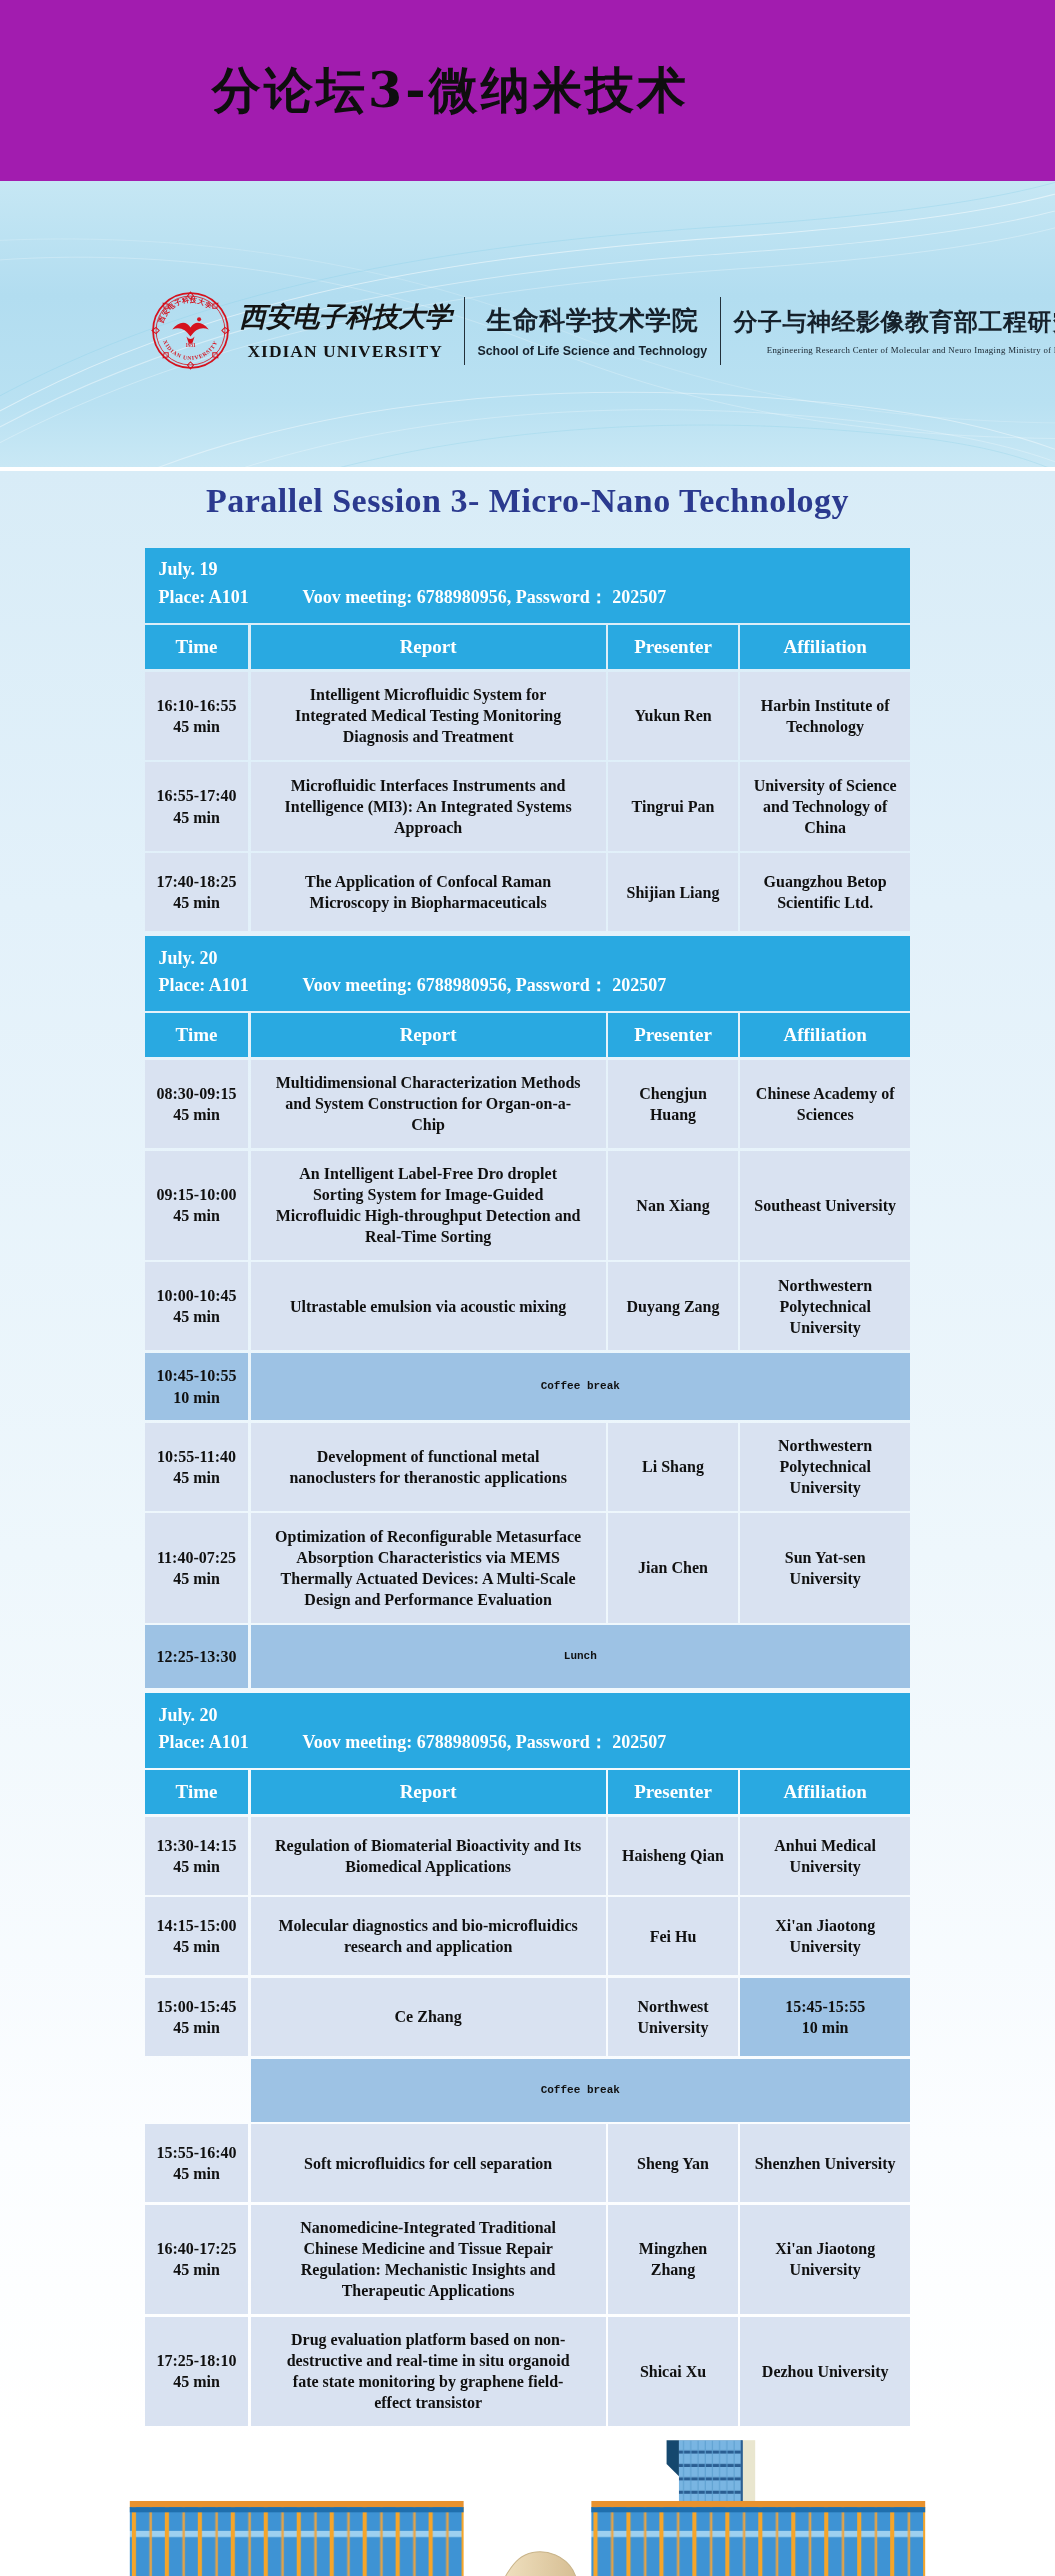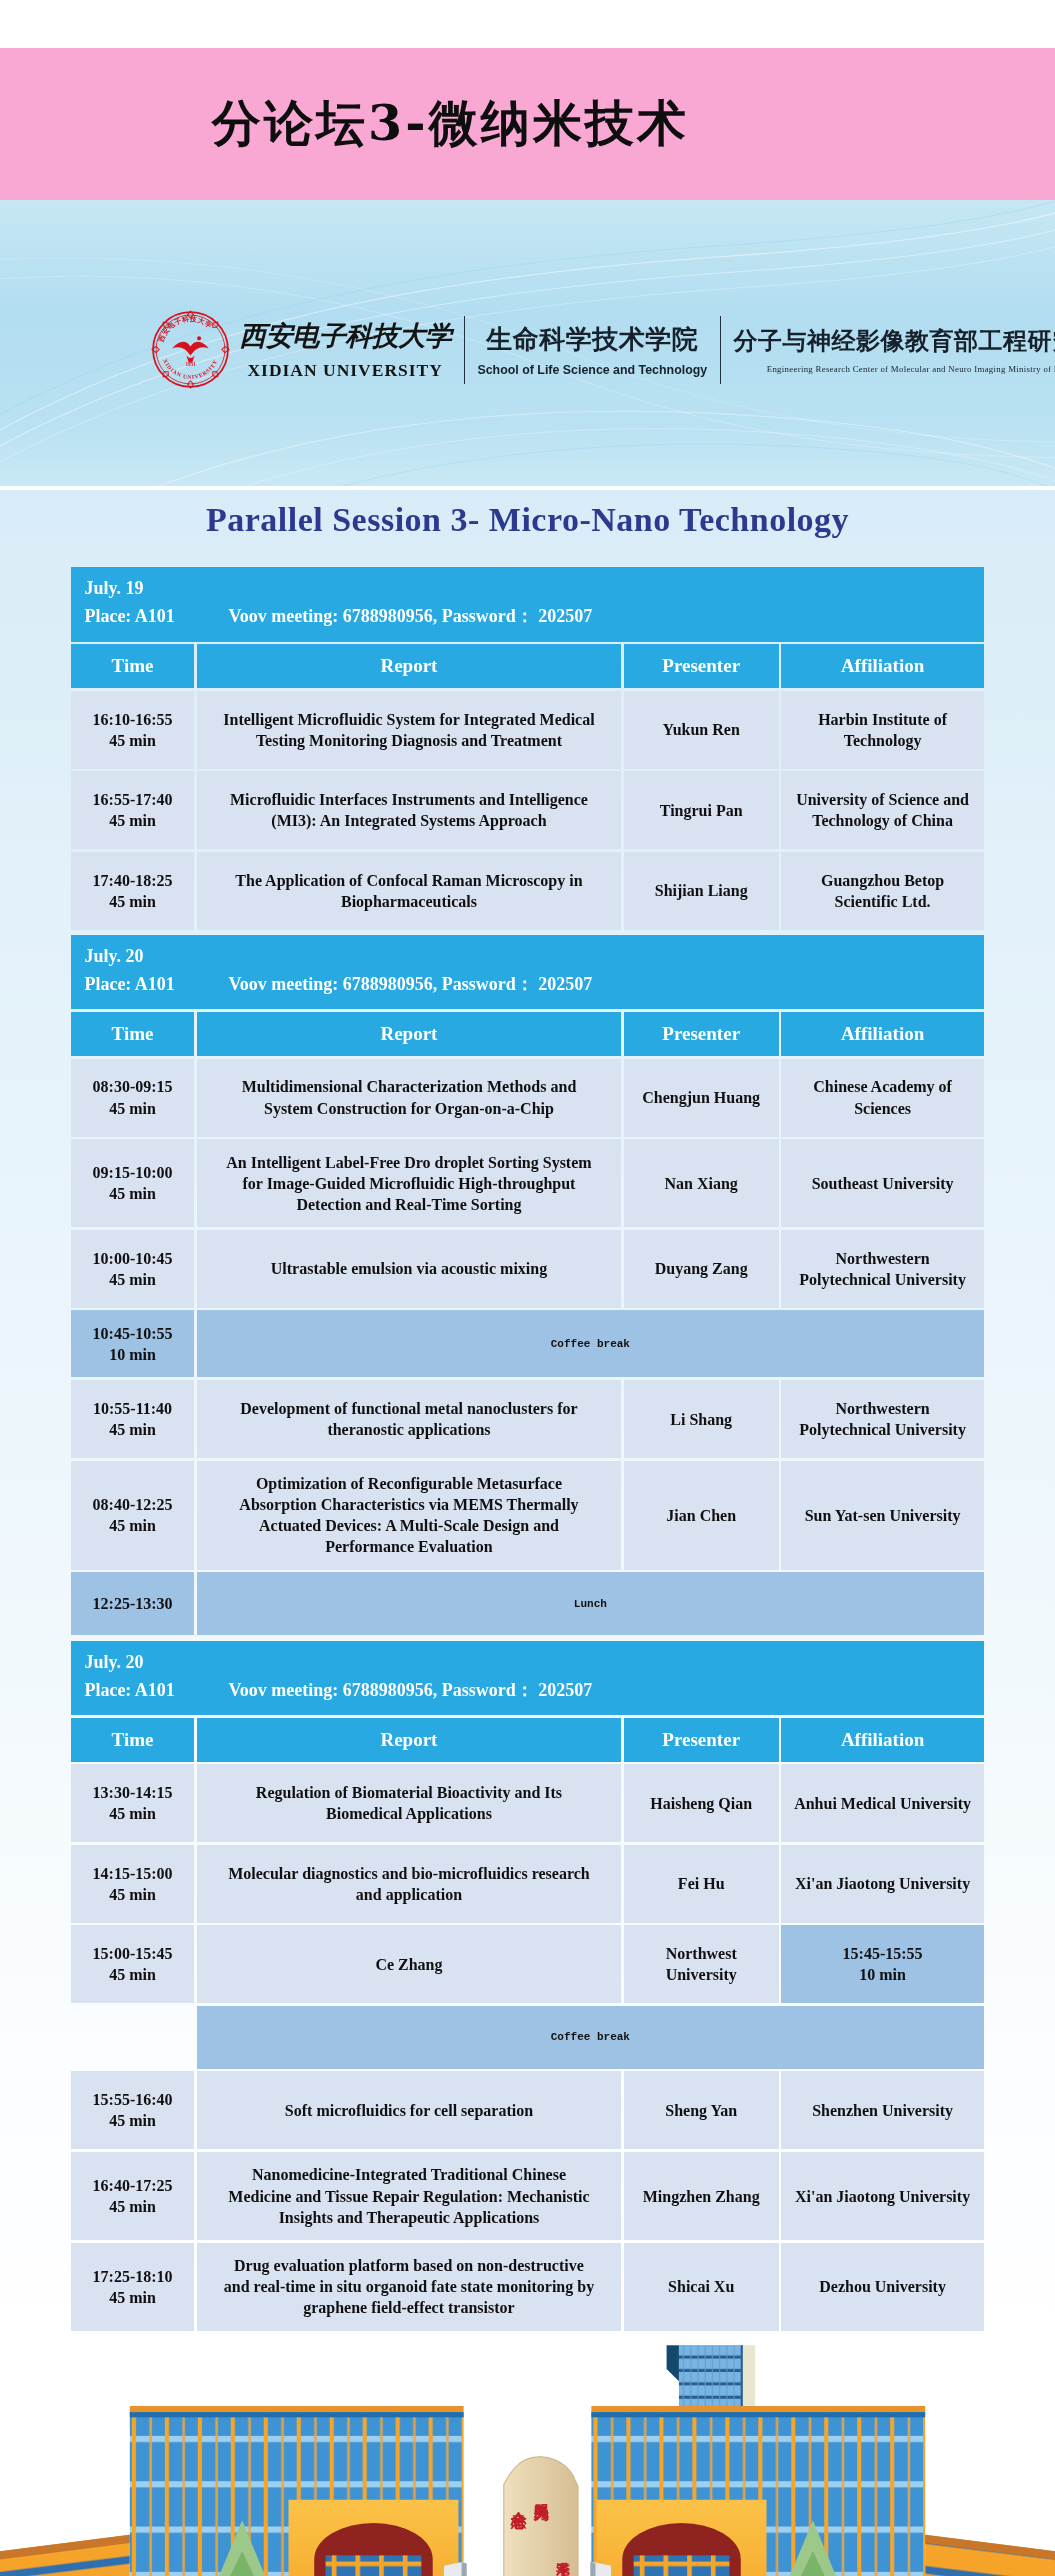--- a/index.html
+++ b/index.html
@@ -1,21 +1,21 @@
 <!DOCTYPE html>
 <html style="font-size:8.2px"><head>
 <meta charset="utf-8">
 <style>
   html,body{margin:0;padding:0;}
   body{
     width:1055px;min-height:2637px;background:#ffffff;position:relative;overflow:hidden;
     font-family:"Liberation Serif","DejaVu Serif",serif;color:#111;
   }
   
-  .top-strip{height:152px;display:flex;align-items:center;justify-content:center;background:#f9a8d4;margin-top:48px;}
+  .top-strip{height:181px;display:flex;align-items:center;justify-content:center;background:#a21caf;}
   .top-strip .cn-title{
     font-size:49px;font-weight:bold;color:#0e0e0e;letter-spacing:3.1px;margin:0;
     transform:translateX(-77px);
     font-family:"DejaVu Serif","Liberation Serif",serif;
   }
   
   .banner{
     height:286px;position:relative;overflow:hidden;
     background:linear-gradient(180deg,#c6e7f4 0%,#b2ddf0 40%,#b9e1f2 78%,#c9e8f5 100%);
   }
@@ -32,21 +32,21 @@
   .school-en{font-size:12.4px;font-weight:bold;color:#16212b;margin-top:5.2px;font-family:"Liberation Sans","DejaVu Sans",sans-serif;white-space:nowrap;}
   .center-cn{font-size:24px;font-weight:bold;color:#16212b;font-family:"Liberation Sans","DejaVu Sans",sans-serif;white-space:nowrap;letter-spacing:0.5px;}
   .center-en{font-size:8.8px;color:#16212b;margin-top:6.2px;font-family:"Liberation Serif","DejaVu Serif",serif;white-space:nowrap;letter-spacing:0.3px;}
   
   .lower{background:linear-gradient(180deg,#d8ecf7 0%,#e3f1fa 22%,#eef7fc 55%,#fbfdff 85%,#ffffff 100%);padding-bottom:4.1px;}
   .en-title{
     text-align:center;color:#2b3a8f;font-size:34px;font-weight:bold;letter-spacing:0.5px;
     padding-top:11.3px;margin:4px;font-family:"Liberation Serif","DejaVu Serif",serif;
   }
   
-  .tables{width:913px;margin:28px auto 8px;}
+  .tables{width:765px;margin:28px auto 8px;}
   .session{margin-bottom:5.2px;}
   .session-head{
     background:#29a9e1;color:#ffffff;font-weight:bold;font-size:18px;line-height:1.55;
     padding:8.2px 13.4px 10.3px;
   }
   .session-head .line2 .meeting{margin-left:49px;}
   .grid{display:grid;grid-template-columns:241fr 831fr 303fr 397fr;gap:2.6px;margin-top:2.6px;}
   .cell{display:flex;flex-direction:column;justify-content:center;align-items:center;
         text-align:center;font-weight:bold;box-sizing:border-box;}
   .cell.head{background:#29a9e1;color:#ffffff;font-size:19px;min-height:44px;}
@@ -215,21 +215,21 @@
           </div>
           <div class="cell body break">Coffee break</div>
           <div class="cell body time">
             <div>10:55-11:40</div>
             <div>45 min</div>
           </div>
           <div class="cell body report">Development of functional metal nanoclusters for theranostic applications</div>
           <div class="cell body presenter">Li Shang</div>
           <div class="cell body affiliation">Northwestern Polytechnical University</div>
           <div class="cell body time">
-            <div>08:40-12:25</div>
+            <div>11:40-07:25</div>
             <div>45 min</div>
           </div>
           <div class="cell body report">Optimization of Reconfigurable Metasurface Absorption Characteristics via MEMS Thermally Actuated Devices: A Multi-Scale Design and Performance Evaluation</div>
           <div class="cell body presenter">Jian Chen</div>
           <div class="cell body affiliation">Sun Yat-sen University</div>
           <div class="cell body time break-time">
             <div>12:25-13:30</div>
           </div>
           <div class="cell body break">Lunch</div>
         </div>

